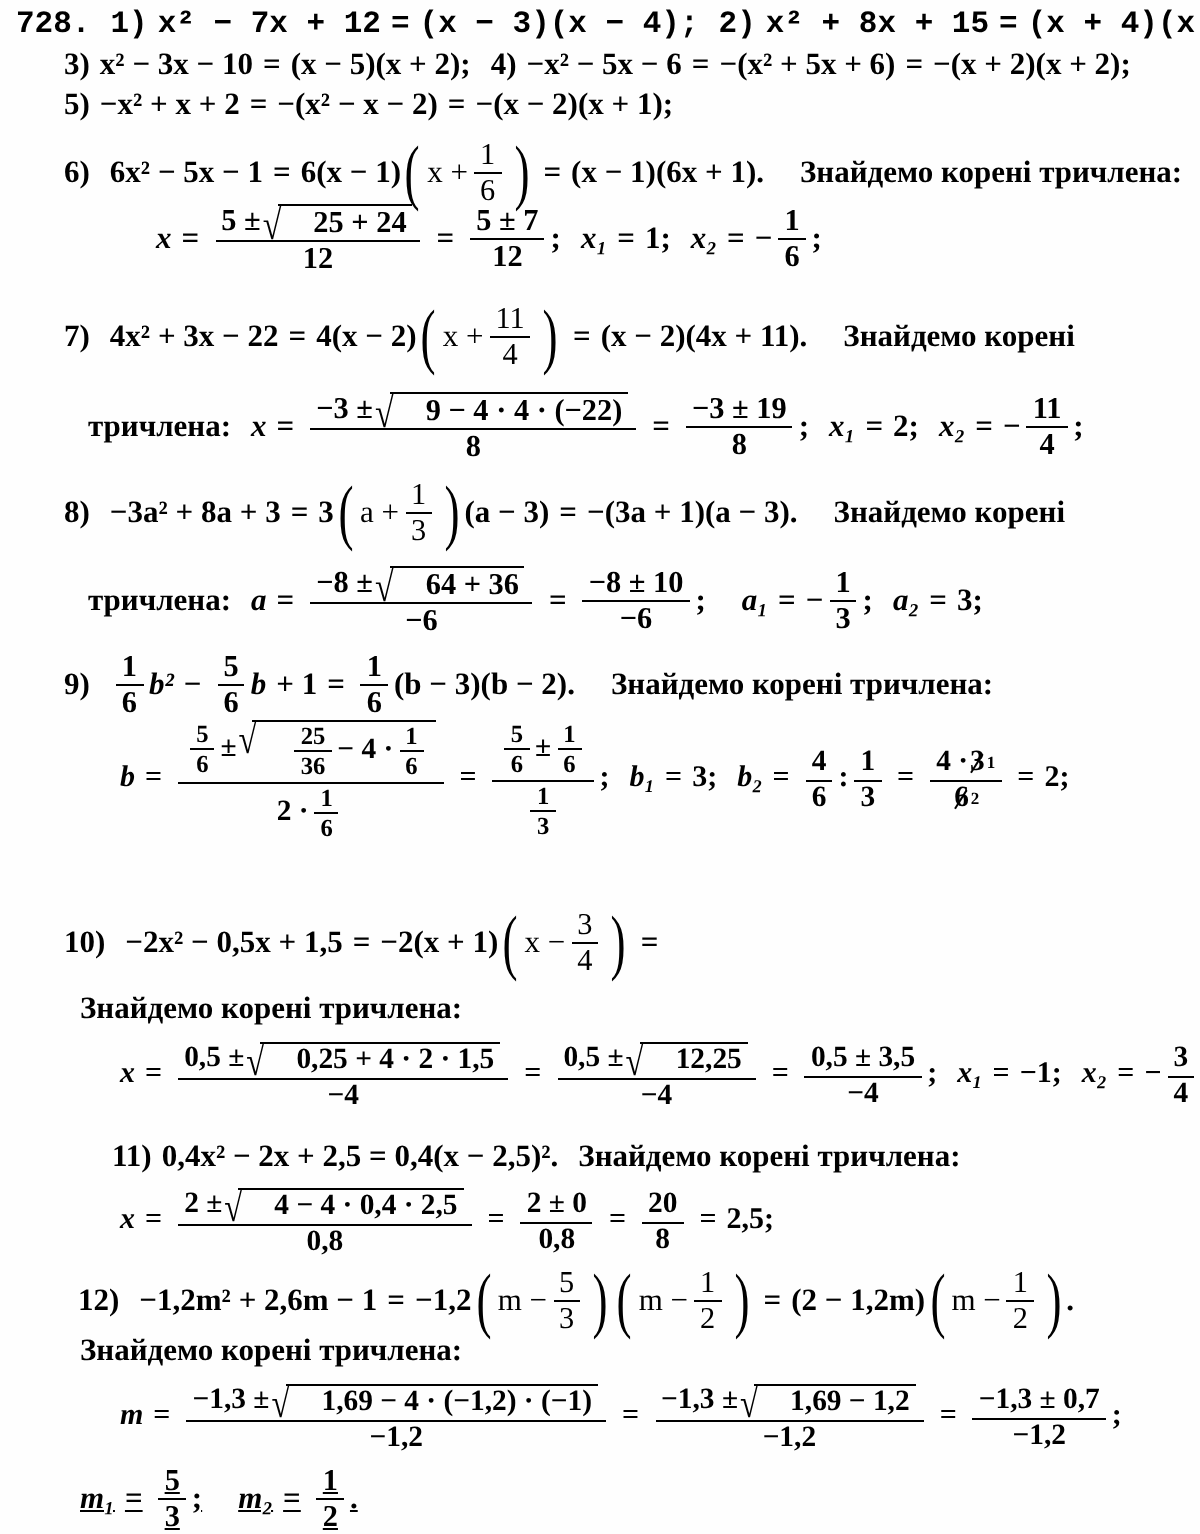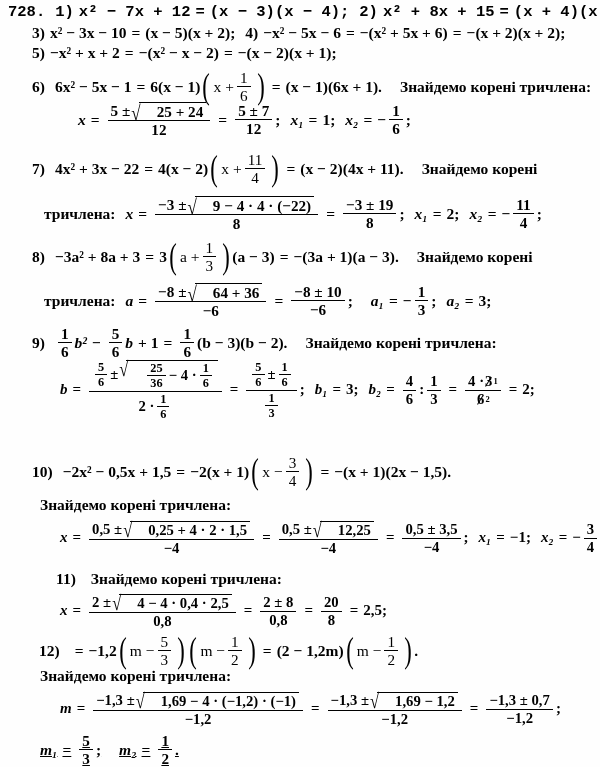--- a/index.html
+++ b/index.html
@@ -483,21 +483,20 @@
       <span class="pbody">
         <span>x −</span>
         <span class="frac">
           <span class="fn">3</span>
           <span class="fd">4</span>
         </span>
       </span>
       <span class="pr">)</span>
     </span>
     <span class="sp"></span>=<span class="sp"></span>
-    <span>−(x + 1)(2x − 1,5).</span>
   </div>
 
   <div class="row mline" style="left:40px; top:497px;">
     <span>Знайдемо корені тричлена:</span>
   </div>
 
   <div class="row mline" style="left:60px; top:521px; font-size:15px;">
     <span class="it">x</span>
     <span class="sp"></span>=<span class="sp"></span>
     <span class="frac">
@@ -538,54 +537,56 @@
     <span class="frac">
       <span class="fn">3</span>
       <span class="fd">4</span>
     </span>
     <span>;</span>
   </div>
 
   <div class="row mline" style="left:16px; top:571px;margin-left:40px;">
     <span>11)</span>
     <span class="sp"></span>
+    <span>0,4x² − 2x + 2,5 = 0,4(x − 2,5)².</span>
     <span class="sp2"></span>
     <span>Знайдемо корені тричлена:</span>
   </div>
 
   <div class="row mline" style="left:60px; top:594px; font-size:15px;">
     <span class="it">x</span>
     <span class="sp"></span>=<span class="sp"></span>
     <span class="frac">
       <span class="fn">
         <span>2 ±</span>
         <span class="sqrt">
           <span class="rad">√</span>
           <span class="radicand">4 − 4 · 0,4 · 2,5</span>
         </span>
       </span>
       <span class="fd">0,8</span>
     </span>
     <span class="sp"></span>=<span class="sp"></span>
     <span class="frac">
-      <span class="fn">2 ± 8</span>
+      <span class="fn">2 ± 0</span>
       <span class="fd">0,8</span>
     </span>
     <span class="sp"></span>=<span class="sp"></span>
     <span class="frac">
       <span class="fn">20</span>
       <span class="fd">8</span>
     </span>
     <span class="sp"></span>=<span class="sp"></span>
     <span>2,5;</span>
   </div>
 
   <div class="row mline" style="left:39px; top:634px;">
     <span>12)</span>
     <span class="sp2"></span>
+    <span>−1,2m² + 2,6m − 1</span>
     <span class="sp"></span>=<span class="sp"></span>
     <span>−1,2</span>
     <span class="bigp">
       <span class="pl">(</span>
       <span class="pbody">
         <span>m −</span>
         <span class="frac">
           <span class="fn">5</span>
           <span class="fd">3</span>
         </span>

